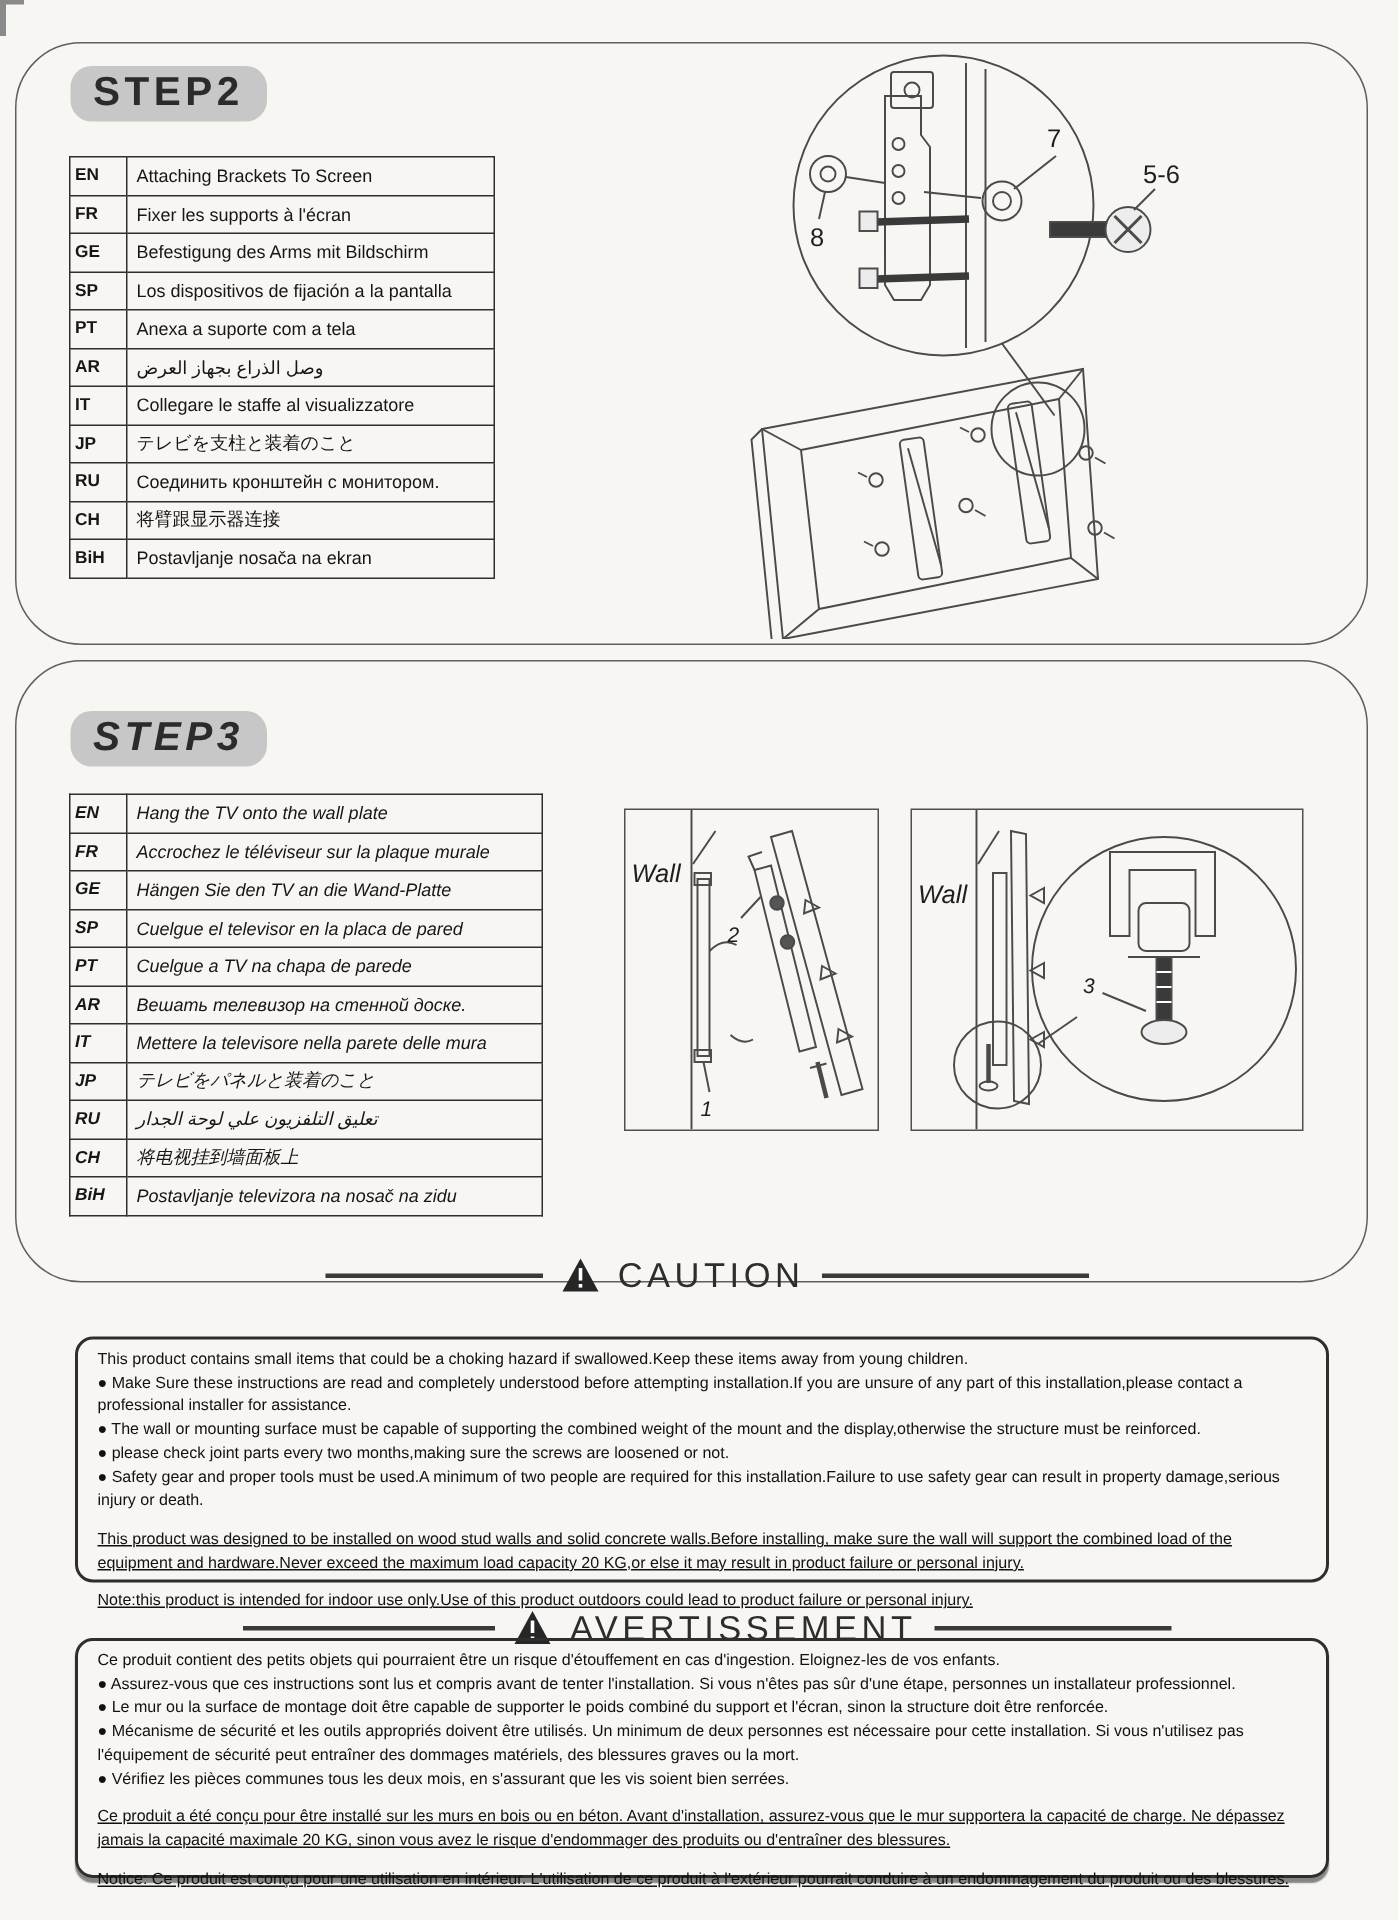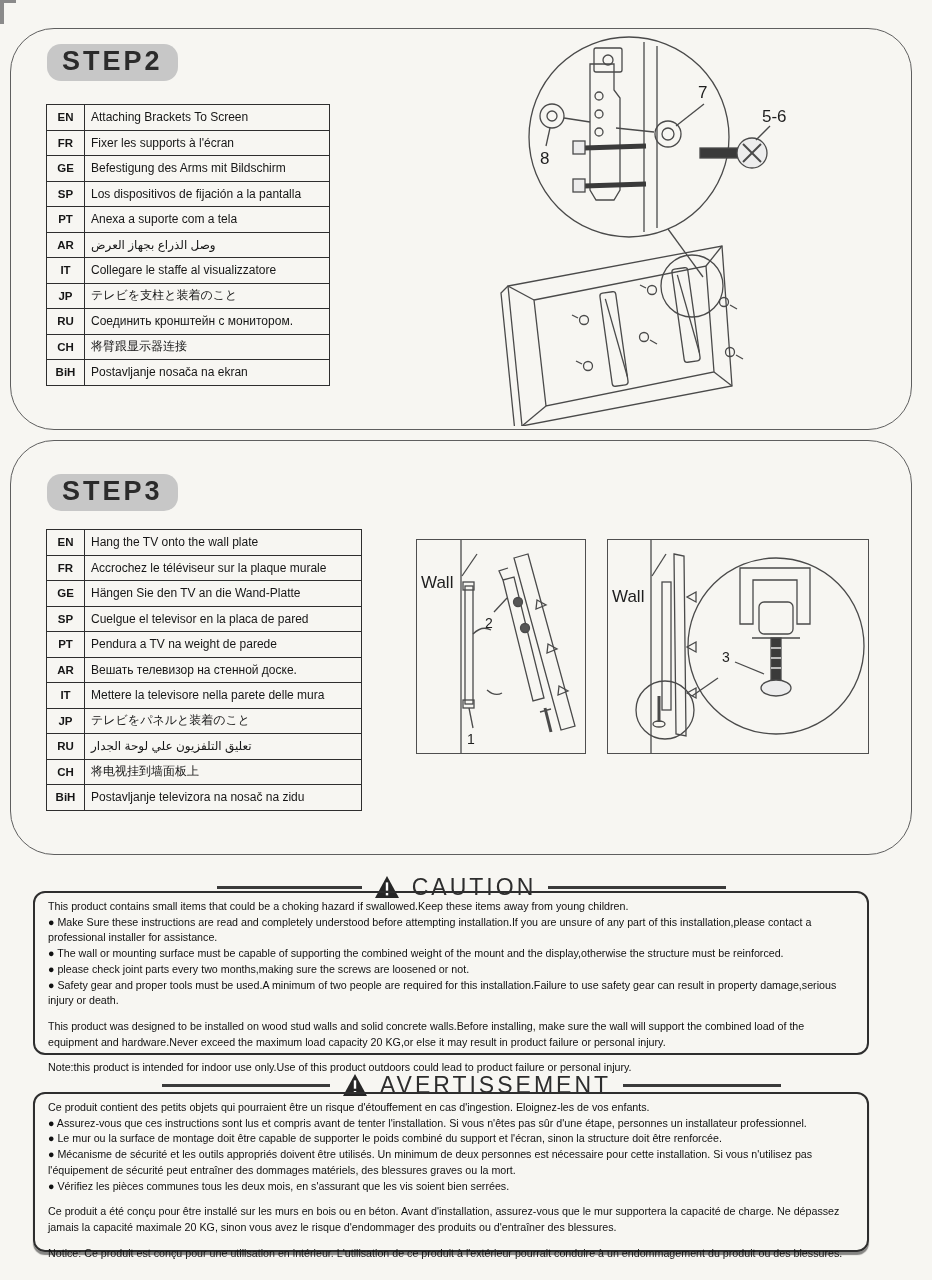--- a/index.html
+++ b/index.html
@@ -7,64 +7,64 @@
     width:932px;height:1280px;position:relative;
     background:#f7f6f2;
     font-family:"Liberation Sans", sans-serif;
     color:#1b1b1b;
     overflow:hidden;
   }
   .panel{
     position:absolute;border:1.5px solid #5f5f5f;border-radius:44px;background:transparent;
   }
   #step2-panel{left:10px;top:28px;width:900px;height:400px;}
-  #step3-panel{left:10px;top:440px;width:900px;height:413px;}
+  #step3-panel{left:10px;top:440px;width:900px;height:413px;font-style:italic;}
   .step-title{
     position:absolute;background:#c7c7c7;color:#2b2b2b;
     font-weight:bold;font-size:27px;letter-spacing:3px;
     padding:2px 15px 4px 15px;border-radius:14px;
   }
   #step2-title{left:36px;top:15px;}
   #step3-title{left:36px;top:33px;}
   table.lang-table{
     position:absolute;border-collapse:collapse;background:transparent;
     font-size:12px;color:#161616;
   }
   table.lang-table td{
     border:1.3px solid #2e2e2e;height:24.5px;padding:0 6px;white-space:nowrap;
   }
   table.lang-table td.code{
-    width:31px;text-align:center;font-weight:bold;font-size:11.5px;padding:0 3px;
+    width:31px;font-weight:bold;font-size:11.5px;padding:0 3px;
   }
   #step2-table{left:35px;top:75px;width:284px;}
   #step3-table{left:35px;top:88px;width:316px;}
   .diagram{position:absolute;}
   #step2-diagram{left:483px;top:5px;width:417px;height:392px;}
   #step3-diagram-left{left:405px;top:98px;width:168px;height:213px;border:1.3px solid #4f4f4f;background:transparent;}
   #step3-diagram-right{left:596px;top:98px;width:260px;height:213px;border:1.3px solid #4f4f4f;background:transparent;}
   .warn-header{
     position:absolute;left:50px;width:843px;height:30px;
     display:flex;align-items:center;justify-content:center;gap:12px;
   }
-  #caution-header{top:872px;}
+  #caution-header{top:835px;}
   #avert-header{top:1070px;}
   .hrule{height:3px;background:#3a3a3a;}
   .warn-title{
     font-size:23px;letter-spacing:3px;color:#2d2d2d;font-weight:normal;white-space:nowrap;
   }
   .warn-box{
-    position:absolute;left:33px;width:836px;
+    position:absolute;left:50px;width:836px;
     border:2.5px solid #2e2e2e;border-radius:12px;background:transparent;
     padding:6px 10px 4px 13px;box-sizing:border-box;
     font-size:10.7px;line-height:1.47;color:#111;
   }
   #caution-box{top:891px;height:164px;}
   #avert-box{top:1092px;height:160px;box-shadow:0 3px 1px rgba(40,40,40,.55);}
   .warn-box p{margin:0;}
-  .warn-box p.gap{margin-top:10px;}
+  .warn-box p.gap{margin-top:10px;text-decoration:underline;}
   .corner-artifact{position:absolute;left:0;top:0;width:4px;height:24px;background:#8a8a8a;}
   .corner-artifact:after{content:"";position:absolute;left:0;top:0;width:16px;height:3px;background:#8a8a8a;}
   svg{display:block;}
   svg text{font-family:"Liberation Sans", sans-serif;fill:#1e1e1e;}
 </style>
 </head>
 <body>
 
 <div class="corner-artifact"></div>
 
@@ -210,21 +210,21 @@
       <tr>
           <td class="code">GE</td>
           <td>Hängen Sie den TV an die Wand-Platte</td>
         </tr>
       <tr>
           <td class="code">SP</td>
           <td>Cuelgue el televisor en la placa de pared</td>
         </tr>
       <tr>
           <td class="code">PT</td>
-          <td>Pendura a TV na weight de parede</td>
+          <td>Cuelgue a TV na chapa de parede</td>
         </tr>
       <tr>
           <td class="code">AR</td>
           <td>Вешать телевизор на стенной доске.</td>
         </tr>
       <tr>
           <td class="code">IT</td>
           <td>Mettere la televisore nella parete delle mura</td>
         </tr>
       <tr>

